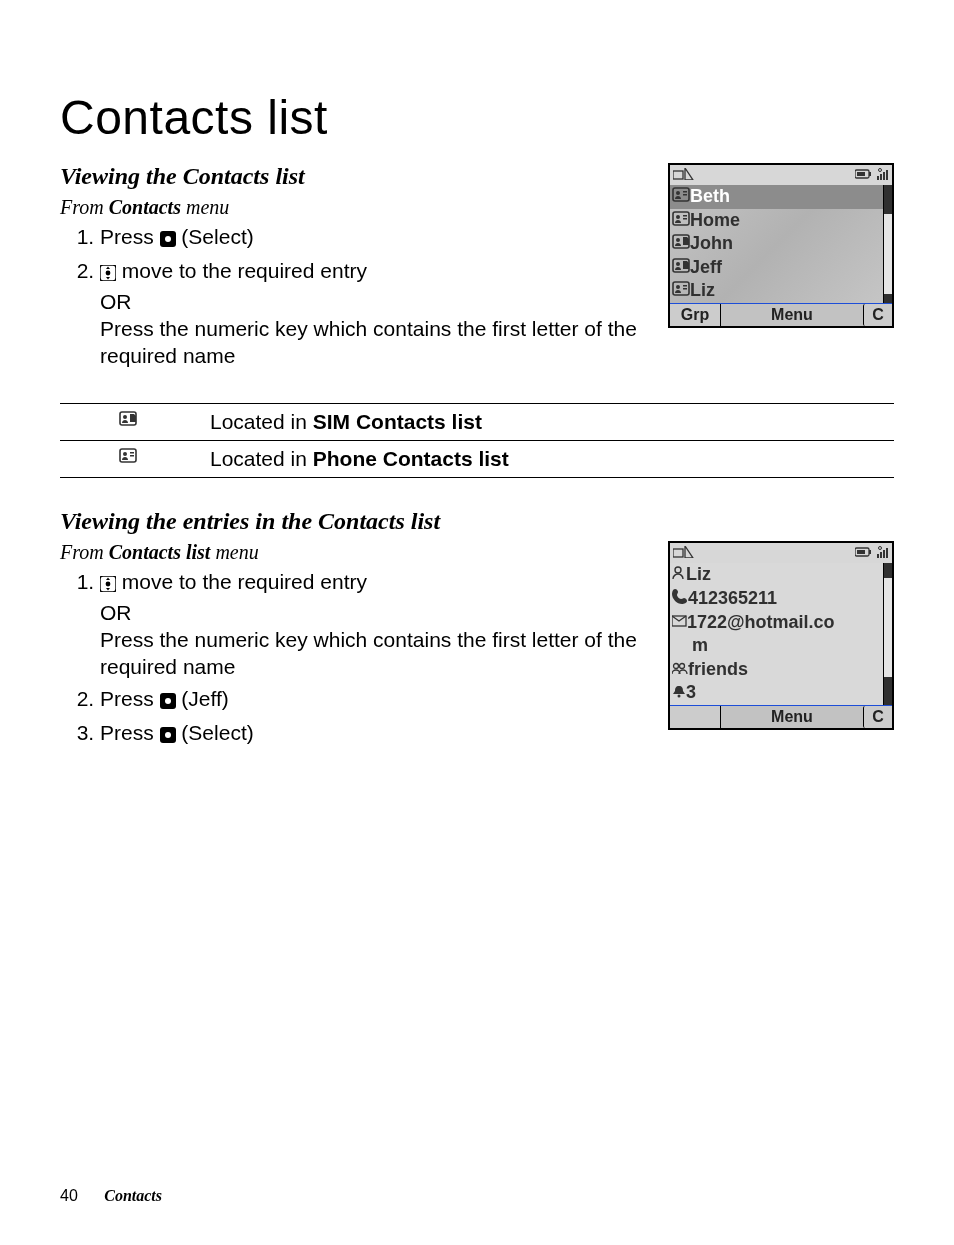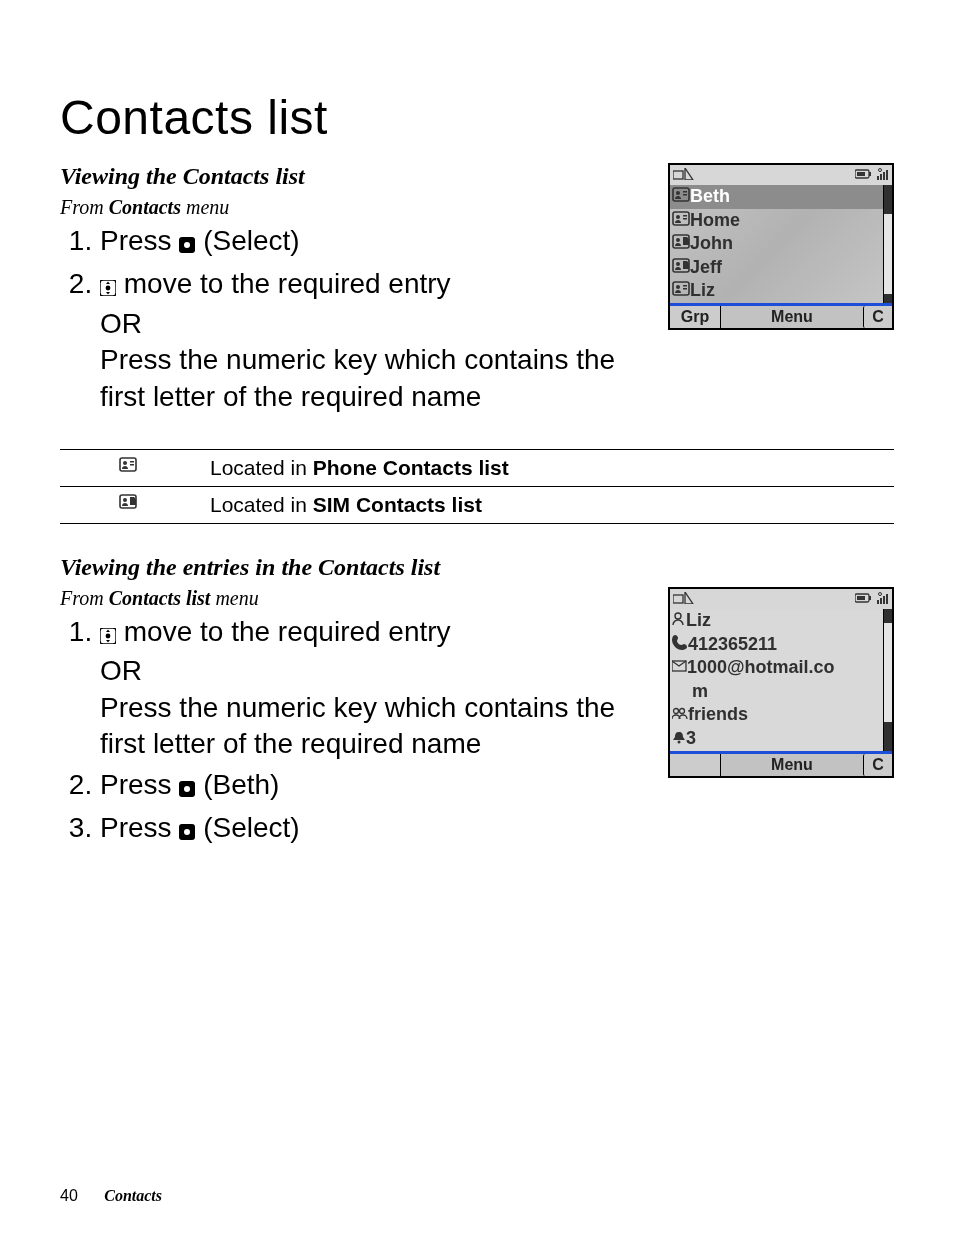--- a/index.html
+++ b/index.html
@@ -50,21 +50,21 @@
     display: flex;
     align-items: flex-start;
     gap: 16px;
   }
   .col-text { flex: 1; }
   .col-fig  { flex: 0 0 auto; }
 
   ol.steps {
     margin: 0 0 22px 0;
     padding-left: 40px;
-    font-size: 28px;
+    font-size: 21px;
     line-height: 1.3;
   }
   ol.steps li { margin: 0 0 4px 0; }
   .inline-icon {
     display: inline-block;
     vertical-align: -3px;
   }
 
   
   .legend {
@@ -131,21 +131,21 @@
     position: relative;
   }
   .phone .scroll .thumb {
     position: absolute;
     left: 0; right: 0;
     background: #303030;
   }
   .phone .soft {
     height: 22px;
     background: #d0d0d0;
-    border-top: 3px solid #1d4ed8;
+    border-top: 1px solid #1d4ed8;
     display: flex;
     align-items: stretch;
   }
   .phone .soft .k {
     font-weight: 700;
     font-size: 16px;
     color: #222;
     display: flex;
     align-items: center;
     justify-content: center;
@@ -342,37 +342,37 @@
         </div>
       </div>
     </div>
   </div>
 
   <table class="legend">
     <tbody>
         <tr>
       <td class="icon-cell">
         <span><svg width="22" height="18">
+                <use href="#ic-sim-contact"></use>
+              </svg></span>
+      </td>
+      <td>
+        <span>Located in </span>
+        <span class="b">SIM Contacts list</span>
+      </td>
+    </tr>
+    <tr>
+      <td class="icon-cell">
+        <span><svg width="22" height="18">
                 <use href="#ic-phone-contact"></use>
               </svg></span>
       </td>
       <td>
         <span>Located in </span>
         <span class="b">Phone Contacts list</span>
-      </td>
-    </tr>
-    <tr>
-      <td class="icon-cell">
-        <span><svg width="22" height="18">
-                <use href="#ic-sim-contact"></use>
-              </svg></span>
-      </td>
-      <td>
-        <span>Located in </span>
-        <span class="b">SIM Contacts list</span>
       </td>
     </tr>
   </tbody>
     </table>
 
   <h2 class="section">Viewing the entries in the Contacts list</h2>
 
   <div class="block">
     <div class="col-text">
       <p class="from-line">
@@ -391,21 +391,21 @@
           <span>OR</span><br>
           <span>Press the numeric key which contains the first letter of the required name</span>
         </li>
         <li>
           <span>Press </span>
           <span class="inline-icon">
             <svg width="16" height="16">
                 <use href="#ic-center"></use>
               </svg>
           </span>
-          <span> (Beth)</span>
+          <span> (Jeff)</span>
         </li>
         <li>
           <span>Press </span>
           <span class="inline-icon">
             <svg width="16" height="16">
                 <use href="#ic-center"></use>
               </svg>
           </span>
           <span> (Select)</span>
         </li>
@@ -438,21 +438,21 @@
             <div class="row">
               <span class="mini-icon"><svg width="16" height="16">
                     <use href="#ic-handset"></use>
                   </svg></span>
               <span class="txt">412365211</span>
             </div>
             <div class="row">
               <span class="mini-icon"><svg width="15" height="14">
                     <use href="#ic-mail"></use>
                   </svg></span>
-              <span class="txt">1000@hotmail.co</span>
+              <span class="txt">1722@hotmail.co</span>
             </div>
             <div class="row indent">
               <span class="txt">m</span>
             </div>
             <div class="row">
               <span class="mini-icon"><svg width="16" height="14">
                     <use href="#ic-group"></use>
                   </svg></span>
               <span class="txt">friends</span>
             </div>

